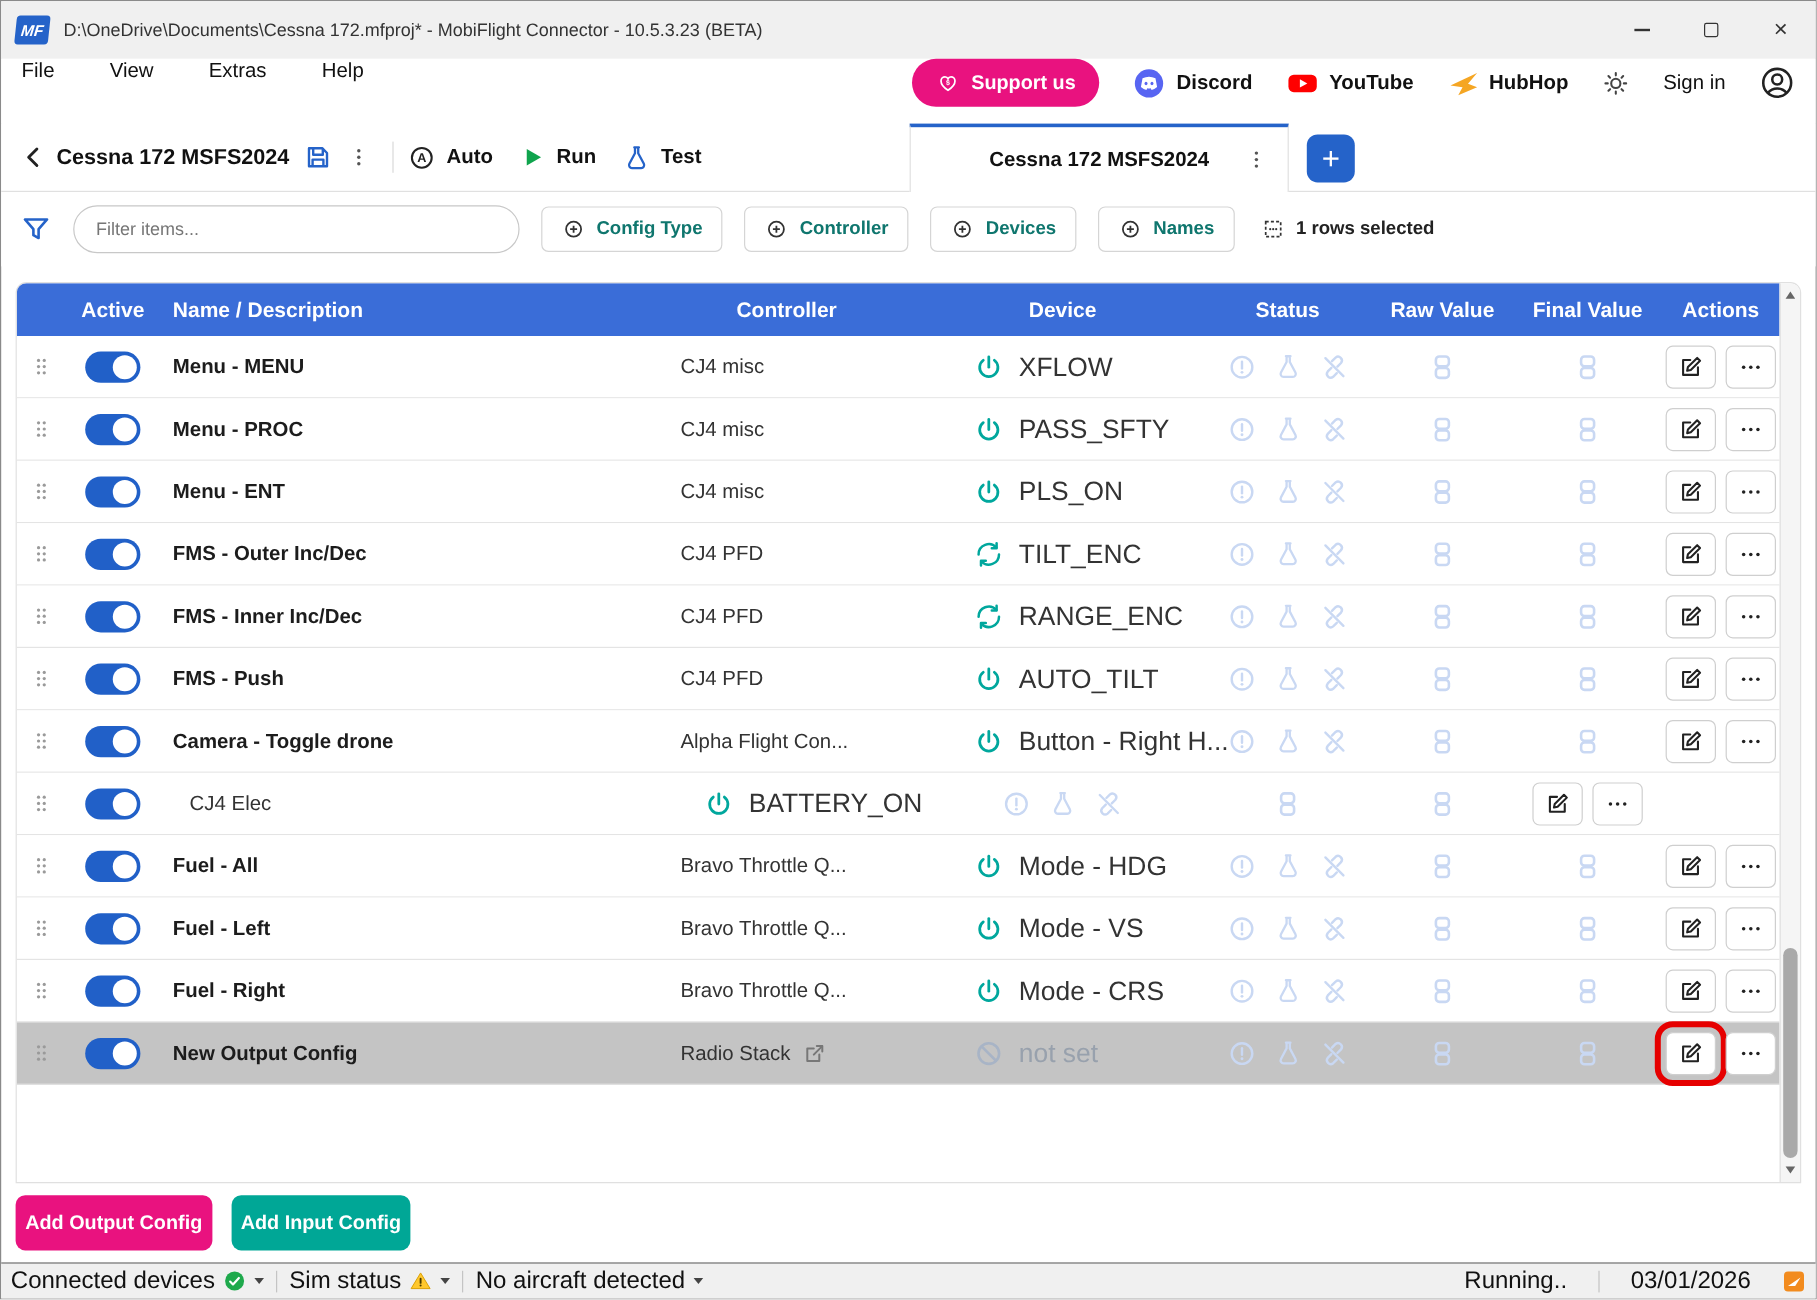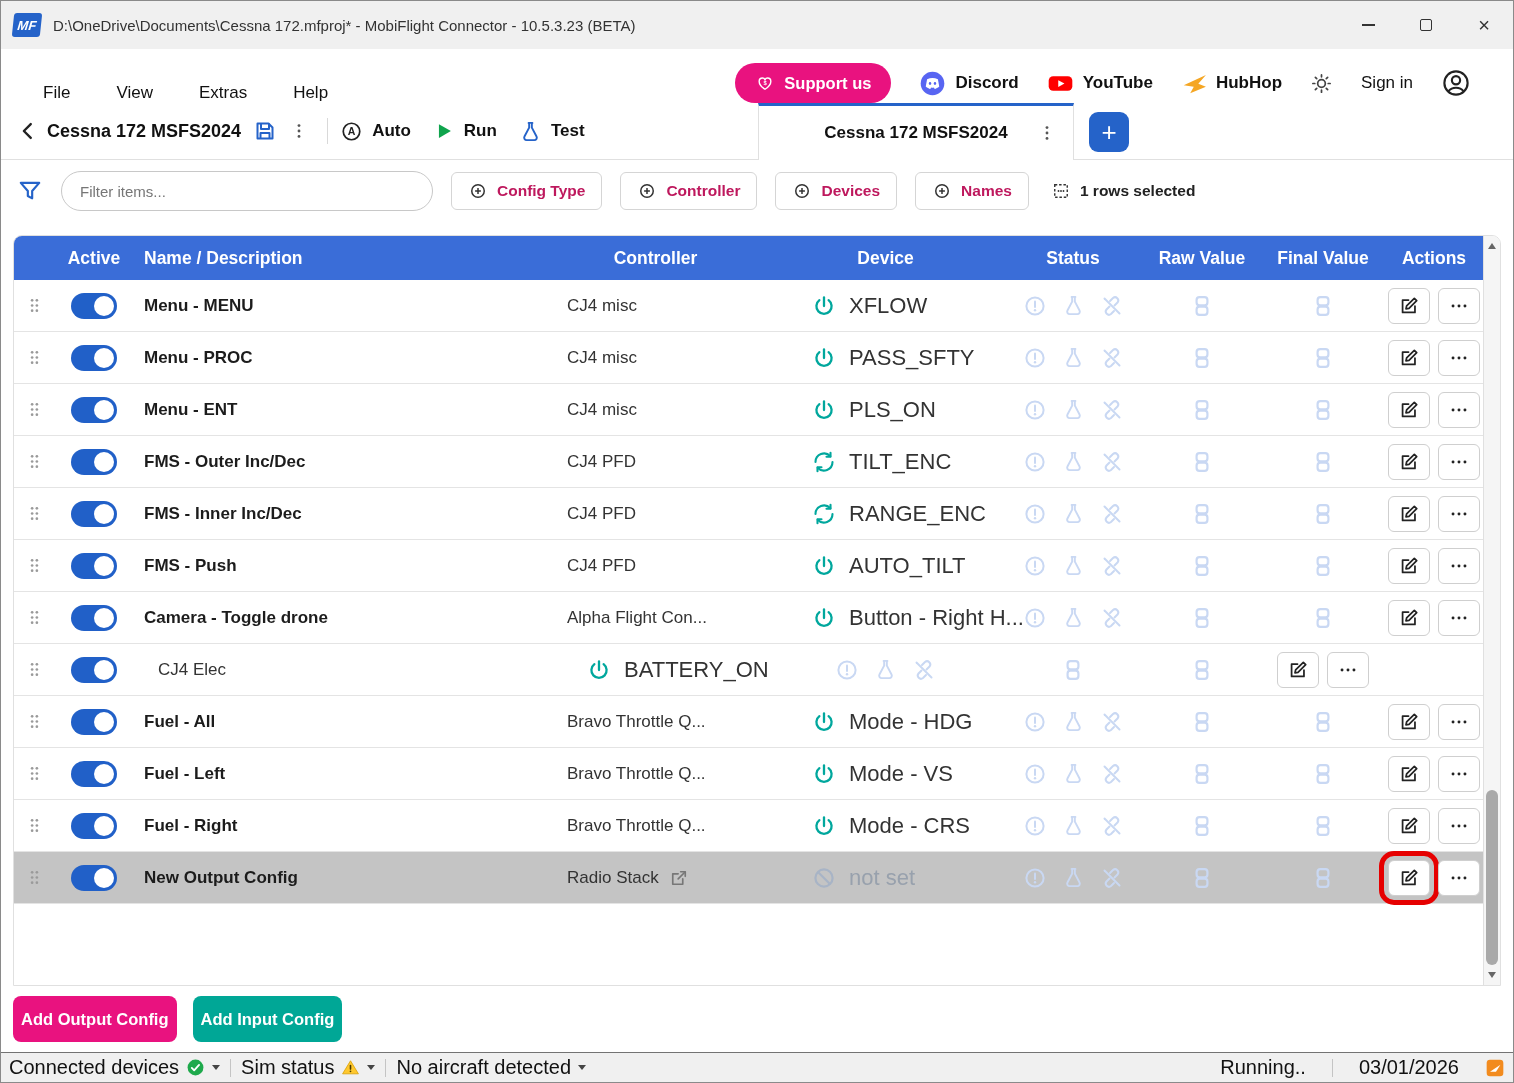--- a/index.html
+++ b/index.html
@@ -18,21 +18,21 @@
   .titlebar { height:48px; background:#f0f0f0; display:flex; align-items:center; padding-left:12px; flex:0 0 auto; }
   .app-logo { width:28px; height:24px; background:var(--accent-blue); color:#fff; font-weight:bold; font-style:italic;
     display:flex; align-items:center; justify-content:center; font-size:13px; border-radius:3px; transform:skewX(-6deg); }
   .title-text { margin-left:12px; font-size:15px; color:#333; }
   .win-controls { margin-left:auto; display:flex; height:100%; }
   .win-btn { width:58px; height:100%; display:flex; align-items:center; justify-content:center; color:#333; font-size:20px; }
   .glyph-min { width:13px; height:1.6px; background:#333; display:inline-block; }
   .glyph-max { width:12px; height:12px; border:1.6px solid #333; border-radius:2px; display:inline-block; }
 
   
-  .menubar { height:54px; background:#fff; display:flex; align-items:flex-end; padding:0 42px; flex:0 0 auto; }
+  .menubar { height:54px; background:#fff; display:flex; align-items:flex-start; padding:0 17px; flex:0 0 auto; }
   .menu-left { display:flex; gap:46px; }
   .menu-item { font-size:17px; color:#111; cursor:default; }
   .menu-right { margin-left:auto; display:flex; align-items:center; gap:28px; }
   .support-pill { background:var(--pink); color:#fff; height:40px; border-radius:20px; padding:0 20px;
     display:flex; align-items:center; gap:9px; font-weight:bold; font-size:16.5px; border:none; }
   .brand { display:flex; align-items:center; gap:9px; font-weight:bold; font-size:17px; color:#111; }
   .sun { color:#444; }
   .signin { font-size:17px; color:#111; }
   .avatar { color:#222; }
 
@@ -57,21 +57,21 @@
   .add-tab { position:absolute; left:1088px; top:9px; width:40px; height:40px; background:var(--accent-blue);
     color:#fff; border:none; border-radius:9px; font-size:26px; line-height:1; display:flex; align-items:center; justify-content:center; }
 
   
   .filterbar { height:62px; display:flex; align-items:center; padding:0 16px; gap:18px; flex:0 0 auto; background:#fff; }
   .funnel { color:var(--accent-blue); }
   .filter-input { width:372px; height:40px; border:1px solid #c8c8c8; border-radius:20px; padding:0 18px;
     font-size:15px; font-family:inherit; color:#444; outline:none; }
   .filter-input::placeholder { color:#767676; }
   .pill { height:38px; background:#fff; border:1px solid #d5d5d5; border-radius:6px; padding:0 16px;
-    display:flex; align-items:center; gap:9px; font-size:15.5px; font-weight:bold; color:#be185d; font-family:inherit; }
+    display:flex; align-items:center; gap:9px; font-size:15.5px; font-weight:bold; color:#0f766e; font-family:inherit; }
   .pill .icon { color:#333; }
   .sel-info { display:flex; align-items:center; gap:9px; font-size:15.5px; font-weight:bold; color:#222; margin-left:4px; }
   .sel-info .icon { color:#333; }
 
   
   .table-area { margin:13px 12px 0; flex:1 1 auto; display:flex; border:1px solid #e0e0e0;
     border-radius:9px 9px 0 0; overflow:hidden; }
   .table { flex:1 1 auto; display:flex; flex-direction:column; min-width:0; }
   .grid-cols { display:grid; grid-template-columns:40px 80px 1fr 225px 235px 140px 118px 124px 98px; align-items:center; }
   .thead { height:44px; background:var(--header-blue); color:#fff; font-weight:bold; font-size:17.5px; flex:0 0 auto; }

